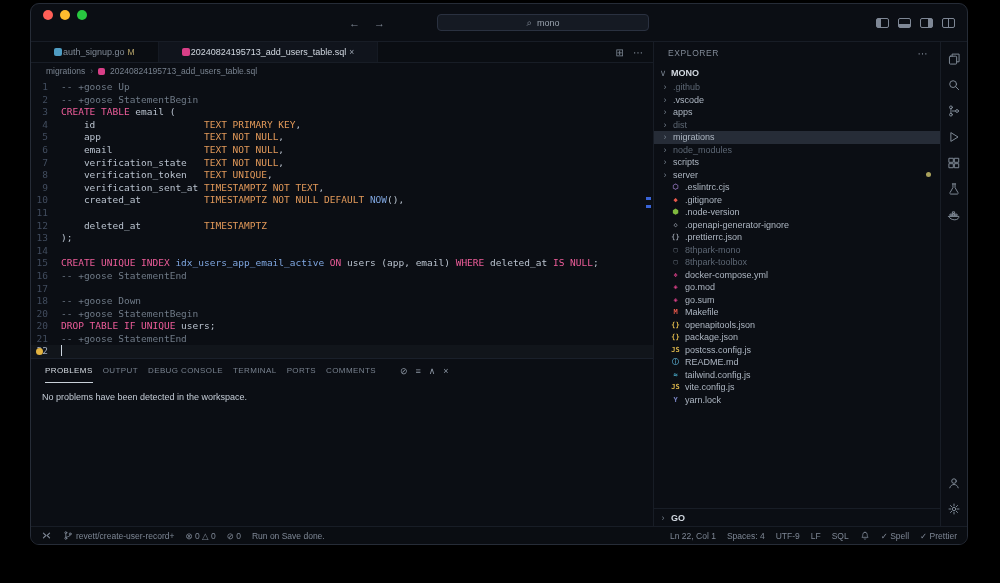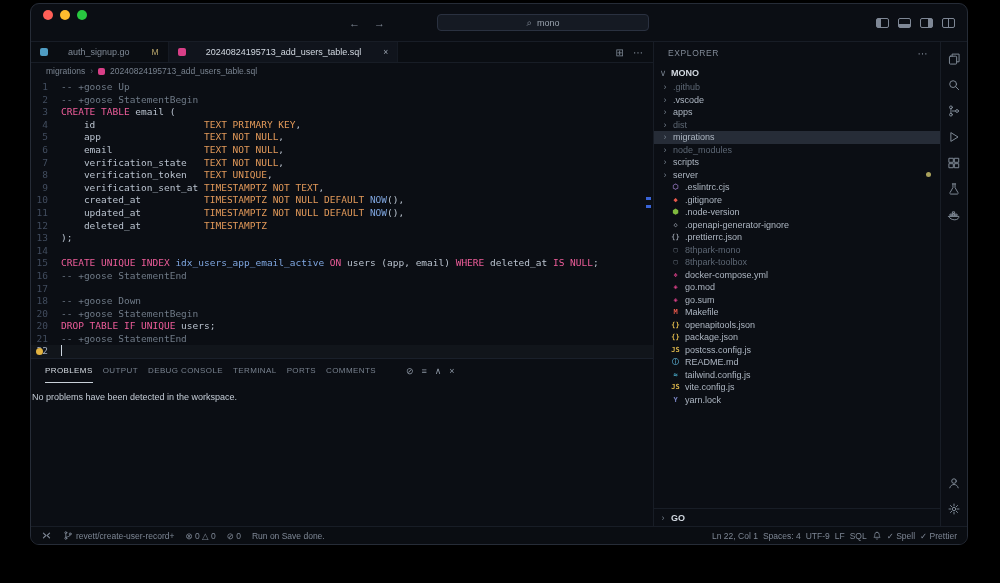--- a/index.html
+++ b/index.html
@@ -23,21 +23,21 @@
   .lt::before{content:"";position:absolute;background:#7e8795}
   .lt.l::before{left:0;top:0;bottom:0;width:4px}
   .lt.b::before{left:0;right:0;bottom:0;height:3px}
   .lt.r::before{right:0;top:0;bottom:0;width:4px}
   .lt.g::before{left:5px;top:0;bottom:0;width:1px}
   
   .main{flex:1;display:flex;min-height:0}
   .editor-col{flex:1;display:flex;flex-direction:column;min-width:0}
   
   .tabbar{height:21px;flex:none;display:flex;align-items:stretch;border-bottom:1px solid #181d26;background:#0a0d12}
-  .tab{display:flex;align-items:center;gap:20px;padding:0 9px;font-size:9px;color:#7f8996;border-right:1px solid #151a23;cursor:default}
+  .tab{display:flex;align-items:center;gap:1px;padding:0 23px;font-size:9px;color:#7f8996;border-right:1px solid #151a23;cursor:default}
   .tab.active{background:#10141c;color:#d2d9e2}
   .tab-ficon{width:8px;height:8px;border-radius:2px;flex:none}
   .tab-badge{font-size:8.5px;color:#b9a66b;margin-left:2px}
   .tab.active .tab-badge{color:#9aa3af}
   .tab-actions{margin-left:auto;display:flex;align-items:center;gap:9px;padding-right:10px;color:#7f8996;font-size:10px}
   
   .breadcrumb{height:16px;flex:none;display:flex;align-items:center;gap:5px;padding-left:15px;font-size:8.5px;color:#78828f}
   .bc-ficon{width:7px;height:7px;border-radius:2px;background:#d83f87}
   .bc-sep{color:#5a6472}
   
@@ -47,30 +47,30 @@
   .cl.cur{background:rgba(130,150,180,.05)}
   .ln{width:30px;text-align:right;padding-right:13px;color:#414c5e;flex:none}
   .cl.cur .ln{color:#9fabbc}
   .lc{white-space:pre}
   .tk-c{color:#6f7a87}.tk-k{color:#ee5d9a}.tk-t{color:#e39a5a}.tk-f{color:#7fa6e0}.tk-p{color:#b9c2ce}
   .cursor{display:inline-block;width:1px;height:11px;background:#cdd6e0;vertical-align:-2px}
   .bulb{position:absolute;left:5px;top:3px;width:7px;height:7px;border-radius:50%;background:#e2b341}
   .ovm{position:absolute;right:2px;width:5px;height:3px;background:#3964d8}
   
   .panel{height:168px;flex:none;border-top:1px solid #1a202b;display:flex;flex-direction:column;background:#0b0e14}
-  .panel-header{height:24px;flex:none;display:flex;align-items:center;gap:28px;padding:0 10px 0 14px}
+  .panel-header{height:24px;flex:none;display:flex;align-items:center;gap:22px;padding:0 10px 0 14px}
   .ptab{font-size:8px;letter-spacing:.4px;color:#78828f;height:100%;display:flex;align-items:center;border-bottom:1px solid transparent;cursor:default}
   .ptab.active{color:#d7dde4;border-bottom-color:#c9d1d9}
   .panel-filter{margin-left:auto;width:205px;height:15px;background:#12161f;border:1px solid #272e3a;border-radius:3px;
     display:flex;align-items:center;padding:0 5px;gap:4px}
   .panel-filter input{flex:1;background:transparent;border:0;outline:0;color:#9aa3ae;font-size:8px;font-family:"Liberation Sans",sans-serif}
   .panel-filter input::placeholder{color:#596371}
   .panel-filter .funnel{color:#78828f;font-size:8px}
   .panel-actions{display:flex;align-items:center;gap:8px;color:#8b95a2;font-size:9px;padding-left:2px}
-  .panel-body{flex:1;padding:9px 1px;font-size:9px;color:#c4ccd6}
+  .panel-body{flex:1;padding:9px 11px;font-size:9px;color:#c4ccd6}
   
   .sidebar{width:287px;flex:none;border-left:1px solid #181d26;display:flex;flex-direction:column;background:#0b0e14}
   .sidebar-header{height:22px;flex:none;display:flex;align-items:center;justify-content:space-between;
     padding:0 12px 0 14px;color:#828b98;font-size:8.5px;letter-spacing:.6px}
   .sidebar-header .more{color:#828b98;font-size:10px}
   .section-row{height:17px;flex:none;display:flex;align-items:center;gap:4px;padding:0 5px;color:#d3d9e1;font-weight:bold;font-size:9px}
   .chev{color:#737d8a;font-size:9px;width:8px;text-align:center;font-weight:normal}
   .tree{flex:1;overflow:hidden}
   .trow{height:12.5px;display:flex;align-items:center;gap:4px;padding-left:7px;color:#adb6c2;font-size:9px;cursor:default}
   .trow.dim .tlabel{color:#5c6673}
@@ -82,21 +82,21 @@
     color:#d3d9e1;font-weight:bold;font-size:9px}
   
   .activitybar{width:27px;flex:none;border-left:1px solid #181d26;display:flex;flex-direction:column;align-items:center;
     padding:4px 0 4px 0;background:#0b0e14}
   .abicon{width:27px;height:26px;display:flex;align-items:center;justify-content:center;cursor:default}
   .ab-bottom{margin-top:auto;display:flex;flex-direction:column;align-items:center}
   
   .statusbar{height:18px;flex:none;border-top:1px solid #181d26;display:flex;align-items:center;gap:11px;
     padding:0 10px;font-size:8.5px;color:#7e8795;background:#0a0d12;white-space:nowrap}
   .sb-item{display:flex;align-items:center;gap:3px;cursor:default}
-  .sb-right{margin-left:auto;display:flex;align-items:flex-end;gap:5px}
+  .sb-right{margin-left:auto;display:flex;align-items:flex-end;gap:11px}
   svg.sbsvg{display:block}
 </style>
 </head>
 <body>
 
 <div class="window">
 
   <div class="titlebar">
     <div class="traffic">
       <span class="tl red"></span>
@@ -155,21 +155,21 @@
             <div class="cl"><span class="ln">1</span><span class="lc"><span class="tk-c">-- +goose Up</span></span></div>
             <div class="cl"><span class="ln">2</span><span class="lc"><span class="tk-c">-- +goose StatementBegin</span></span></div>
             <div class="cl"><span class="ln">3</span><span class="lc"><span class="tk-k">CREATE TABLE</span><span class="tk-p"> email (</span></span></div>
             <div class="cl"><span class="ln">4</span><span class="lc"><span class="tk-p">    id                   </span><span class="tk-t">TEXT PRIMARY KEY</span><span class="tk-p">,</span></span></div>
             <div class="cl"><span class="ln">5</span><span class="lc"><span class="tk-p">    app                  </span><span class="tk-t">TEXT NOT NULL</span><span class="tk-p">,</span></span></div>
             <div class="cl"><span class="ln">6</span><span class="lc"><span class="tk-p">    email                </span><span class="tk-t">TEXT NOT NULL</span><span class="tk-p">,</span></span></div>
             <div class="cl"><span class="ln">7</span><span class="lc"><span class="tk-p">    verification_state   </span><span class="tk-t">TEXT NOT NULL</span><span class="tk-p">,</span></span></div>
             <div class="cl"><span class="ln">8</span><span class="lc"><span class="tk-p">    verification_token   </span><span class="tk-t">TEXT UNIQUE</span><span class="tk-p">,</span></span></div>
             <div class="cl"><span class="ln">9</span><span class="lc"><span class="tk-p">    verification_sent_at </span><span class="tk-t">TIMESTAMPTZ NOT TEXT</span><span class="tk-p">,</span></span></div>
             <div class="cl"><span class="ln">10</span><span class="lc"><span class="tk-p">    created_at           </span><span class="tk-t">TIMESTAMPTZ NOT NULL DEFAULT</span><span class="tk-f"> NOW</span><span class="tk-p">(),</span></span></div>
-            <div class="cl"><span class="ln">11</span><span class="lc"><span class="tk-p">    updated_at           </span><span class="tk-t">TIMESTAMPTZ NOT NULL DEFAULT</span><span class="tk-f"> NOW</span><span class="tk-p">(),</span></span></div>
+            <div class="cl"><span class="ln">11</span></div>
             <div class="cl"><span class="ln">12</span><span class="lc"><span class="tk-p">    deleted_at           </span><span class="tk-t">TIMESTAMPTZ</span></span></div>
             <div class="cl"><span class="ln">13</span><span class="lc"><span class="tk-p">);</span></span></div>
             <div class="cl"><span class="ln">14</span><span class="lc"></span></div>
             <div class="cl"><span class="ln">15</span><span class="lc"><span class="tk-k">CREATE UNIQUE INDEX</span><span class="tk-f"> idx_users_app_email_active</span><span class="tk-k"> ON</span><span class="tk-p"> users (app, email) </span><span class="tk-k">WHERE</span><span class="tk-p"> deleted_at </span><span class="tk-k">IS NULL</span><span class="tk-p">;</span></span></div>
             <div class="cl"><span class="ln">16</span><span class="lc"><span class="tk-c">-- +goose StatementEnd</span></span></div>
             <div class="cl"><span class="ln">17</span><span class="lc"></span></div>
             <div class="cl"><span class="ln">18</span><span class="lc"><span class="tk-c">-- +goose Down</span></span></div>
             <div class="cl"><span class="ln">20</span><span class="lc"><span class="tk-c">-- +goose StatementBegin</span></span></div>
             <div class="cl"><span class="ln">20</span><span class="lc"><span class="tk-k">DROP TABLE IF UNIQUE</span><span class="tk-p"> users;</span></span></div>
             <div class="cl"><span class="ln">21</span><span class="lc"><span class="tk-c">-- +goose StatementEnd</span></span></div>

